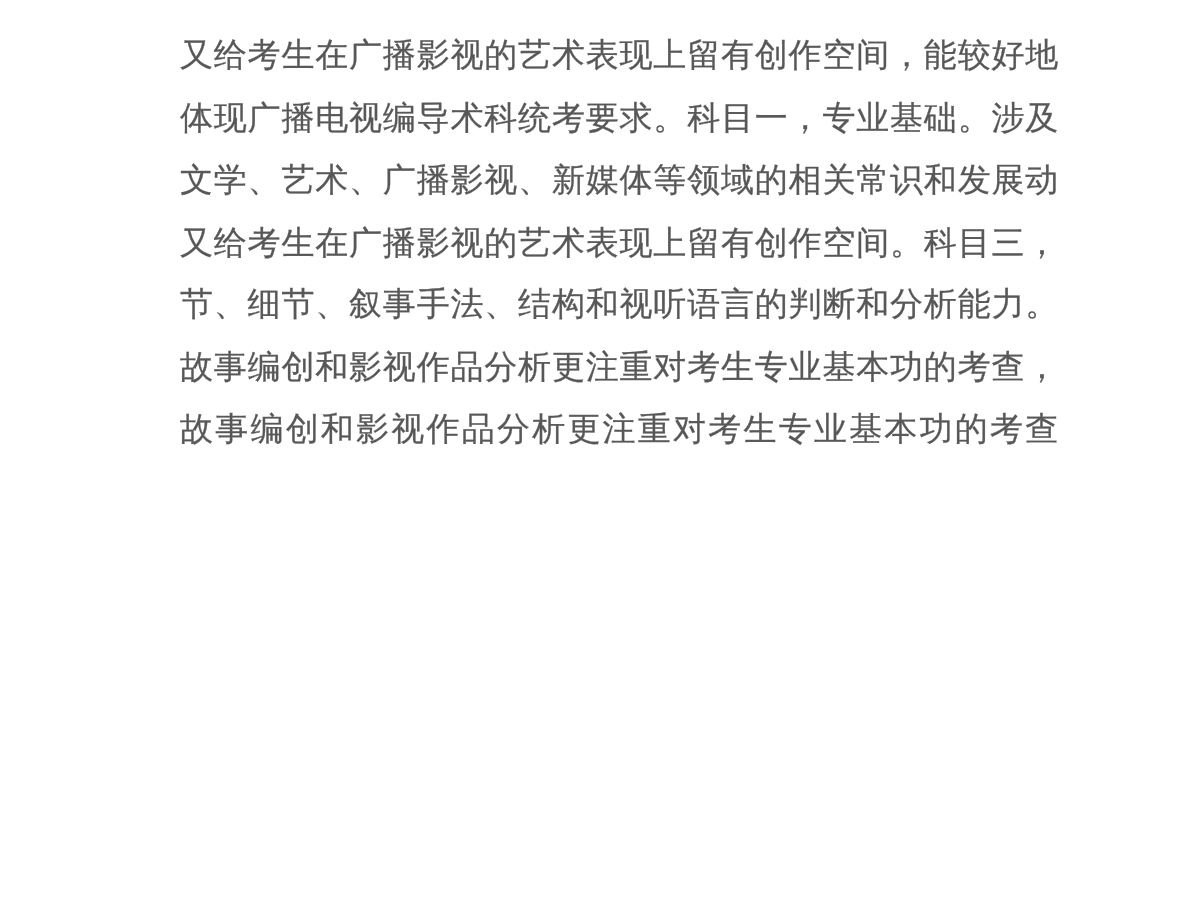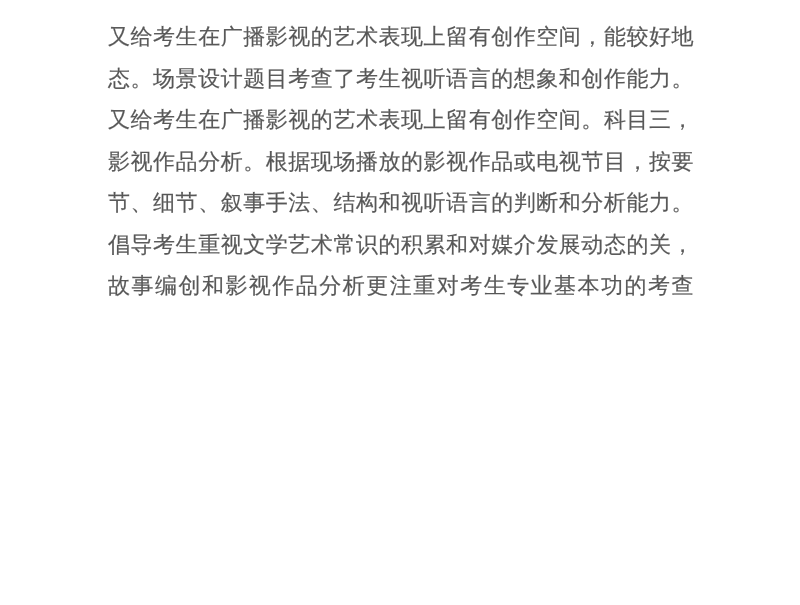--- a/index.html
+++ b/index.html
@@ -10,21 +10,21 @@
   .page {
     position: relative;
     width: 800px;
     height: 605px;
     background: #ffffff;
     overflow: hidden;
     font-family: "Liberation Serif", "DejaVu Serif", serif;
   }
   .text-block {
     position: absolute;
-    left: 108px;
+    left: 120px;
     top: 16px;
     width: 586px;
   }
   .line {
     font-size: 22px;
     line-height: 41.5px;
     height: 41.5px;
     color: #575757;
     text-align: justify;
     text-align-last: justify;
@@ -36,20 +36,20 @@
   .line.last {
     text-align-last: left;
   }
 </style>
 </head>
 <body>
 
 <div class="page">
   <div class="text-block">
     <div class="line">又给考生在广播影视的艺术表现上留有创作空间，能较好地</div>
-    <div class="line">态。场景设计题目考查了考生视听语言的想象和创作能力。</div>
+    <div class="line">体现广播电视编导术科统考要求。科目一，专业基础。涉及</div>
+    <div class="line">文学、艺术、广播影视、新媒体等领域的相关常识和发展动</div>
     <div class="line">又给考生在广播影视的艺术表现上留有创作空间。科目三，</div>
-    <div class="line">影视作品分析。根据现场播放的影视作品或电视节目，按要</div>
     <div class="line">节、细节、叙事手法、结构和视听语言的判断和分析能力。</div>
-    <div class="line">倡导考生重视文学艺术常识的积累和对媒介发展动态的关，</div>
+    <div class="line">故事编创和影视作品分析更注重对考生专业基本功的考查，</div>
     <div class="line">故事编创和影视作品分析更注重对考生专业基本功的考查</div>
   </div>
 </div>
 
 </body></html>

